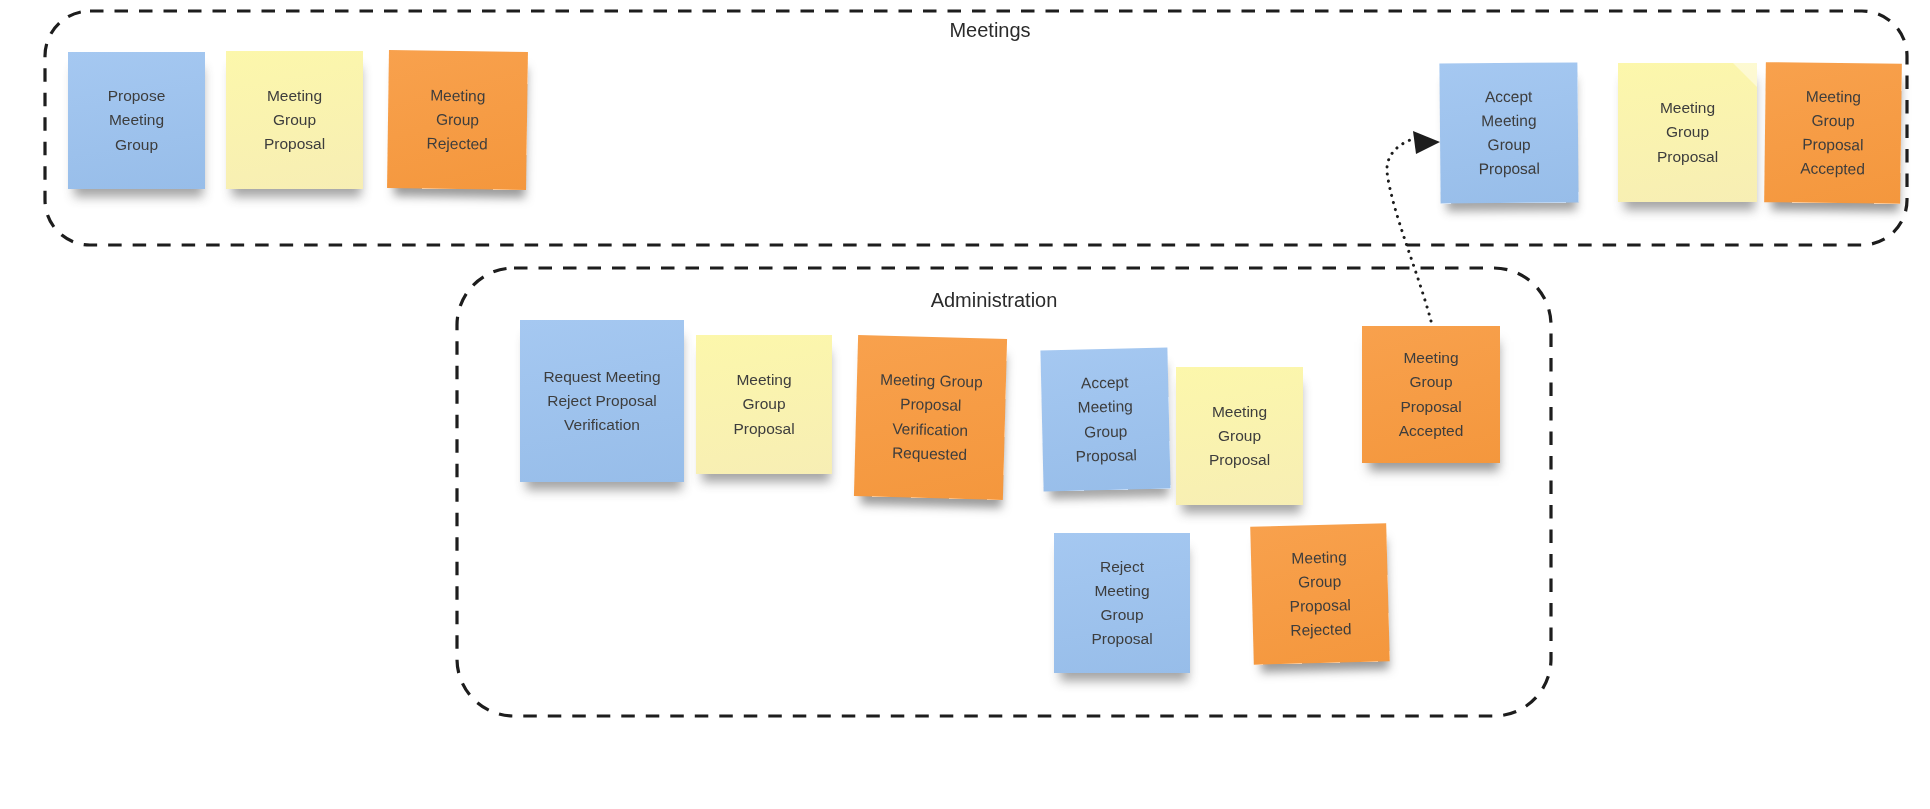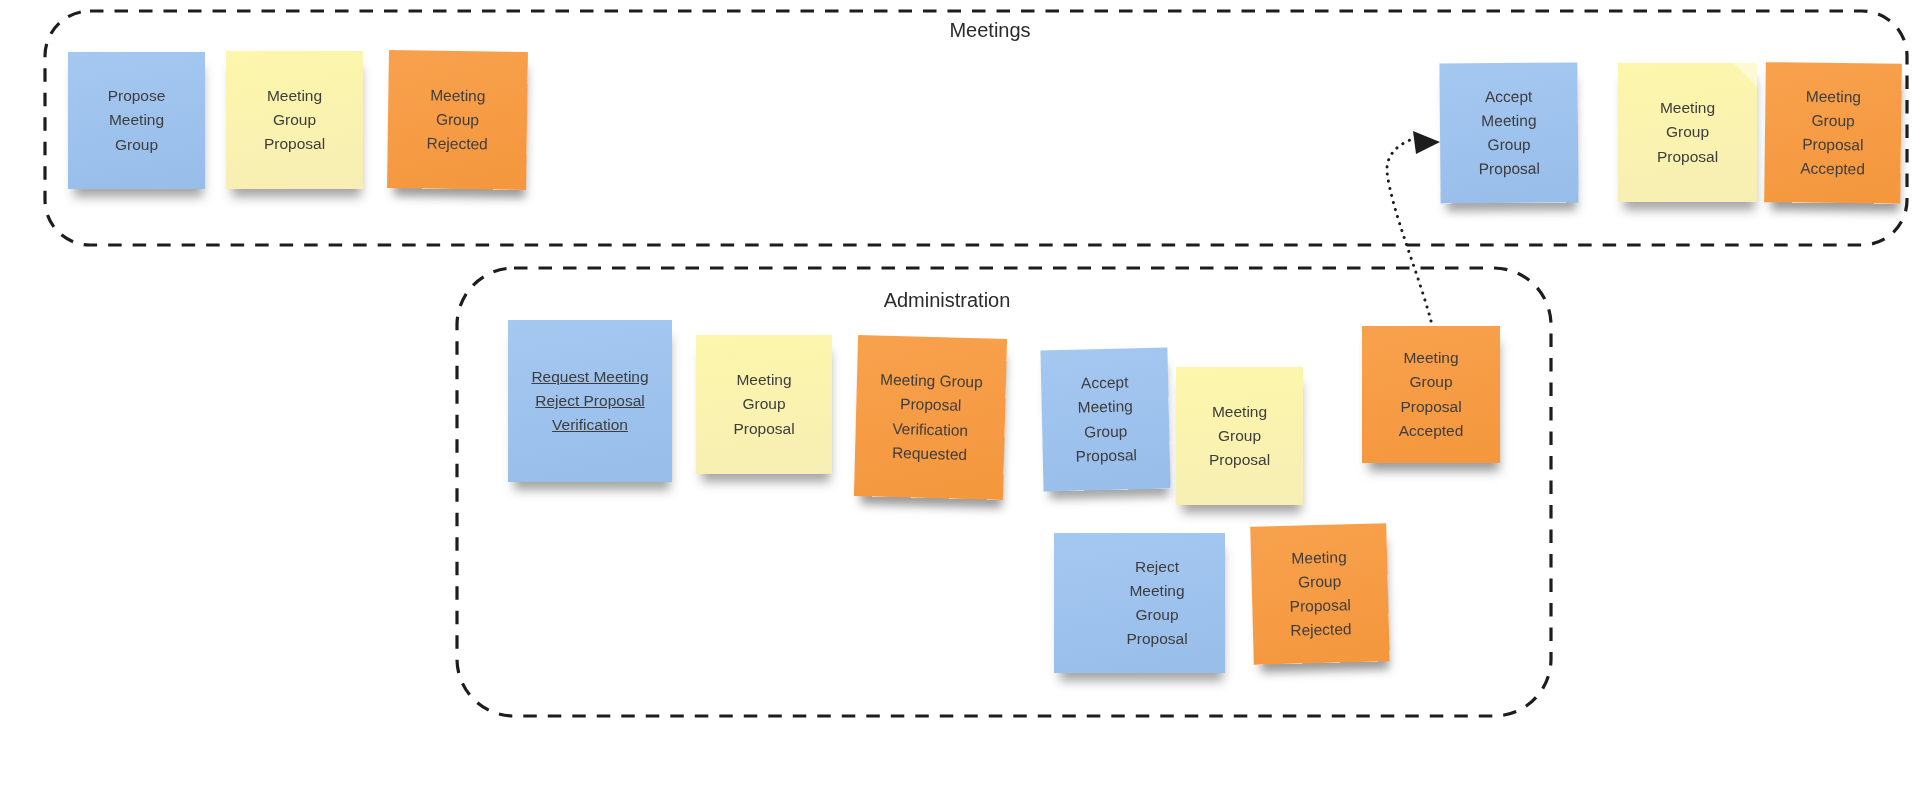--- a/index.html
+++ b/index.html
@@ -74,21 +74,21 @@
   <svg class="layer" width="1930" height="809" viewBox="0 0 1930 809">
     <rect class="group-border" x="45" y="11" width="1862" height="234" rx="45"></rect>
     <rect class="group-border" x="457" y="268" width="1094" height="448" rx="57"></rect>
     <g>
       <path class="connector-path" d="M1431 321 C1418 272 1392 212 1387 172 C1386 156 1396 146 1410 140"></path>
       <polygon class="connector-head" points="1440,142 1413,131 1416,154"></polygon>
     </g>
   </svg>
 
   <div class="group-title" style="left:990px;top:19px;">Meetings</div>
-  <div class="group-title" style="left:947px;top:289px;">Administration</div>
+  <div class="group-title" style="left:994px;top:289px;">Administration</div>
 
   <div id="notes">
       <div class="note blue" style="left: 68px; top: 52px; width: 137px; height: 137px;">
         <div class="note-line">Propose</div>
         <div class="note-line">Meeting</div>
         <div class="note-line">Group</div>
       </div>
       <div class="note yellow" style="left: 226px; top: 51px; width: 137px; height: 138px;">
         <div class="note-line">Meeting</div>
         <div class="note-line">Group</div>
@@ -109,21 +109,21 @@
         <div class="note-line">Meeting</div>
         <div class="note-line">Group</div>
         <div class="note-line">Proposal</div>
       </div>
       <div class="note orange" style="left: 1765px; top: 63px; width: 136px; height: 140px; transform: rotate(0.7deg);">
         <div class="note-line">Meeting</div>
         <div class="note-line">Group</div>
         <div class="note-line">Proposal</div>
         <div class="note-line">Accepted</div>
       </div>
-      <div class="note blue" style="left: 508px; top: 320px; width: 164px; height: 162px; text-decoration: underline;">
+      <div class="note blue" style="left: 520px; top: 320px; width: 164px; height: 162px;">
         <div class="note-line">Request Meeting</div>
         <div class="note-line">Reject Proposal</div>
         <div class="note-line">Verification</div>
       </div>
       <div class="note yellow" style="left: 696px; top: 335px; width: 136px; height: 139px;">
         <div class="note-line">Meeting</div>
         <div class="note-line">Group</div>
         <div class="note-line">Proposal</div>
       </div>
       <div class="note orange" style="left: 856px; top: 337px; width: 149px; height: 161px; transform: rotate(1.5deg);">
@@ -142,21 +142,21 @@
         <div class="note-line">Meeting</div>
         <div class="note-line">Group</div>
         <div class="note-line">Proposal</div>
       </div>
       <div class="note orange" style="left: 1362px; top: 326px; width: 138px; height: 137px;">
         <div class="note-line">Meeting</div>
         <div class="note-line">Group</div>
         <div class="note-line">Proposal</div>
         <div class="note-line">Accepted</div>
       </div>
-      <div class="note blue" style="left: 1054px; top: 533px; width: 136px; height: 140px; padding-left: 35px;">
+      <div class="note blue" style="left: 1054px; top: 533px; width: 136px; height: 140px;">
         <div class="note-line">Reject</div>
         <div class="note-line">Meeting</div>
         <div class="note-line">Group</div>
         <div class="note-line">Proposal</div>
       </div>
       <div class="note orange" style="left: 1252px; top: 525px; width: 136px; height: 138px; transform: rotate(-1.5deg);">
         <div class="note-line">Meeting</div>
         <div class="note-line">Group</div>
         <div class="note-line">Proposal</div>
         <div class="note-line">Rejected</div>

